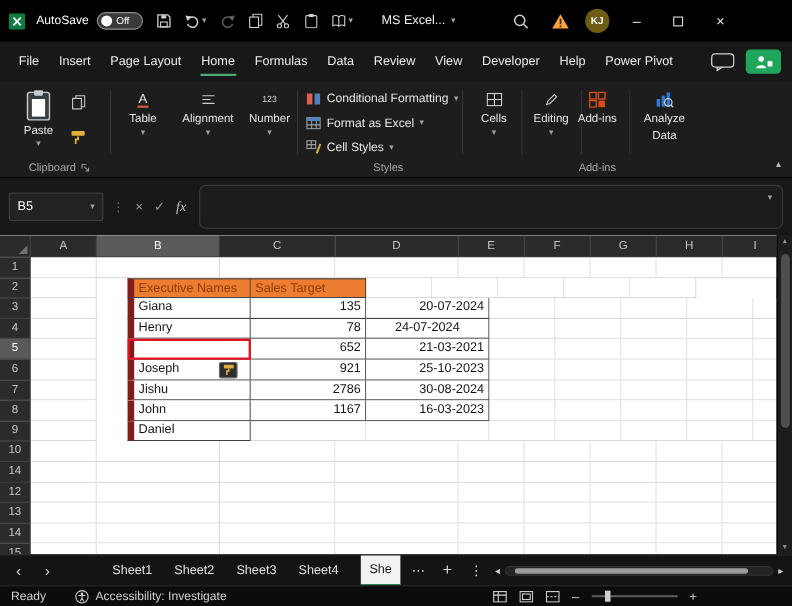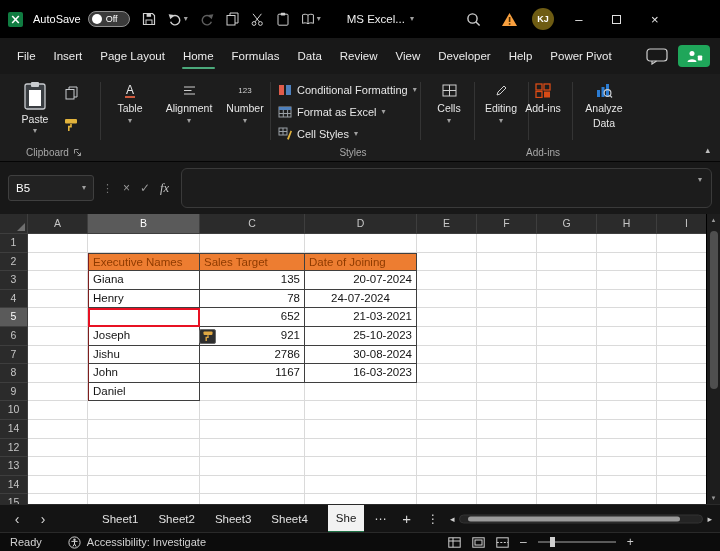--- a/index.html
+++ b/index.html
@@ -67,21 +67,21 @@
   .ghead{height:20px;}
   .gcorner{width:28px;flex:none;background:#2b2b2b;border-right:1px solid #3e3e3e;border-bottom:1px solid #3e3e3e;position:relative;}
   .tri{position:absolute;right:2px;bottom:2px;width:0;height:0;border-left:8px solid transparent;border-bottom:8px solid #6f6f6f;}
   .gch{flex:none;background:#2b2b2b;color:#c6c6c6;font-size:10.5px;text-align:center;line-height:19px;border-right:1px solid #3e3e3e;border-bottom:1px solid #3e3e3e;}
   .gch.sel{background:#5a5a5a;color:#fff;}
   .grh{width:28px;flex:none;background:#2b2b2b;color:#c6c6c6;font-size:10.5px;text-align:center;line-height:17.6px;border-right:1px solid #3e3e3e;border-bottom:1px solid #3e3e3e;}
   .grh.sel{background:#5a5a5a;color:#fff;}
   .gc{flex:none;background:#fff;color:#141414;font-size:11.5px;line-height:17px;padding:0 4px;border-right:1px solid #dadada;border-bottom:1px solid #dadada;white-space:nowrap;overflow:hidden;}
   .gc.th{background:#ED7D31;color:#8F3B00;}
   .gc.tb{border-right-color:#3f3f3f;border-bottom-color:#3f3f3f;}
-  .gc.tbl{border-left:1px solid #7f1d1d;}
+  .gc.tbl{border-left:6px solid #7f1d1d;margin-left:28px;}
   .gc.tbt{border-top:1px solid #3f3f3f;}
   .gc.selcell{outline:2px solid #E81123;outline-offset:-2px;position:relative;z-index:2;}
   .fpfloat{position:absolute;left:199px;top:329px;width:17px;height:15px;background:#2e2e2e;border:1px solid #6a6a6a;border-radius:2px;z-index:5;display:flex;align-items:center;justify-content:center;}
   .vscroll{position:absolute;right:0;top:214px;width:14px;height:290px;background:#1d1d1d;border-left:1px solid #000;display:flex;flex-direction:column;align-items:center;padding:3px 0;}
   .varrow{color:#9a9a9a;font-size:6px;line-height:1;}
   .vthumb{width:8px;height:158px;background:#4f4f4f;border-radius:4px;margin-top:8px;}
   .vspace{flex:1;}
 
   
   .sheetbar{position:absolute;top:504px;left:0;width:720px;height:28px;background:#141414;border-top:1px solid #2a2a2a;display:flex;align-items:center;}
@@ -427,21 +427,20 @@
         <div class="gc" style="width: 60px;"></div>
         <div class="gc" style="width: 60px;"></div>
         <div class="gc" style="width: 60px;"></div>
         <div class="gc" style="width: 60px;"></div>
       </div>
       <div class="grow">
         <div class="grh">2</div>
         <div class="gc" style="width: 60px;"></div>
         <div class="gc th tb tbl tbt" style="text-align: left; width: 112px;">Executive Names</div>
         <div class="gc th tb tbt" style="text-align: left; width: 105px;">Sales Target</div>
-        <div class="gc th tb tbt" style="text-align: left; width: 112px;">Date of Joining</div>
         <div class="gc" style="width: 60px;"></div>
         <div class="gc" style="width: 60px;"></div>
         <div class="gc" style="width: 60px;"></div>
         <div class="gc" style="width: 60px;"></div>
         <div class="gc" style="width: 60px;"></div>
       </div>
       <div class="grow">
         <div class="grh">3</div>
         <div class="gc" style="width: 60px;"></div>
         <div class="gc tb tbl" style="text-align: left; width: 112px;">Giana</div>

